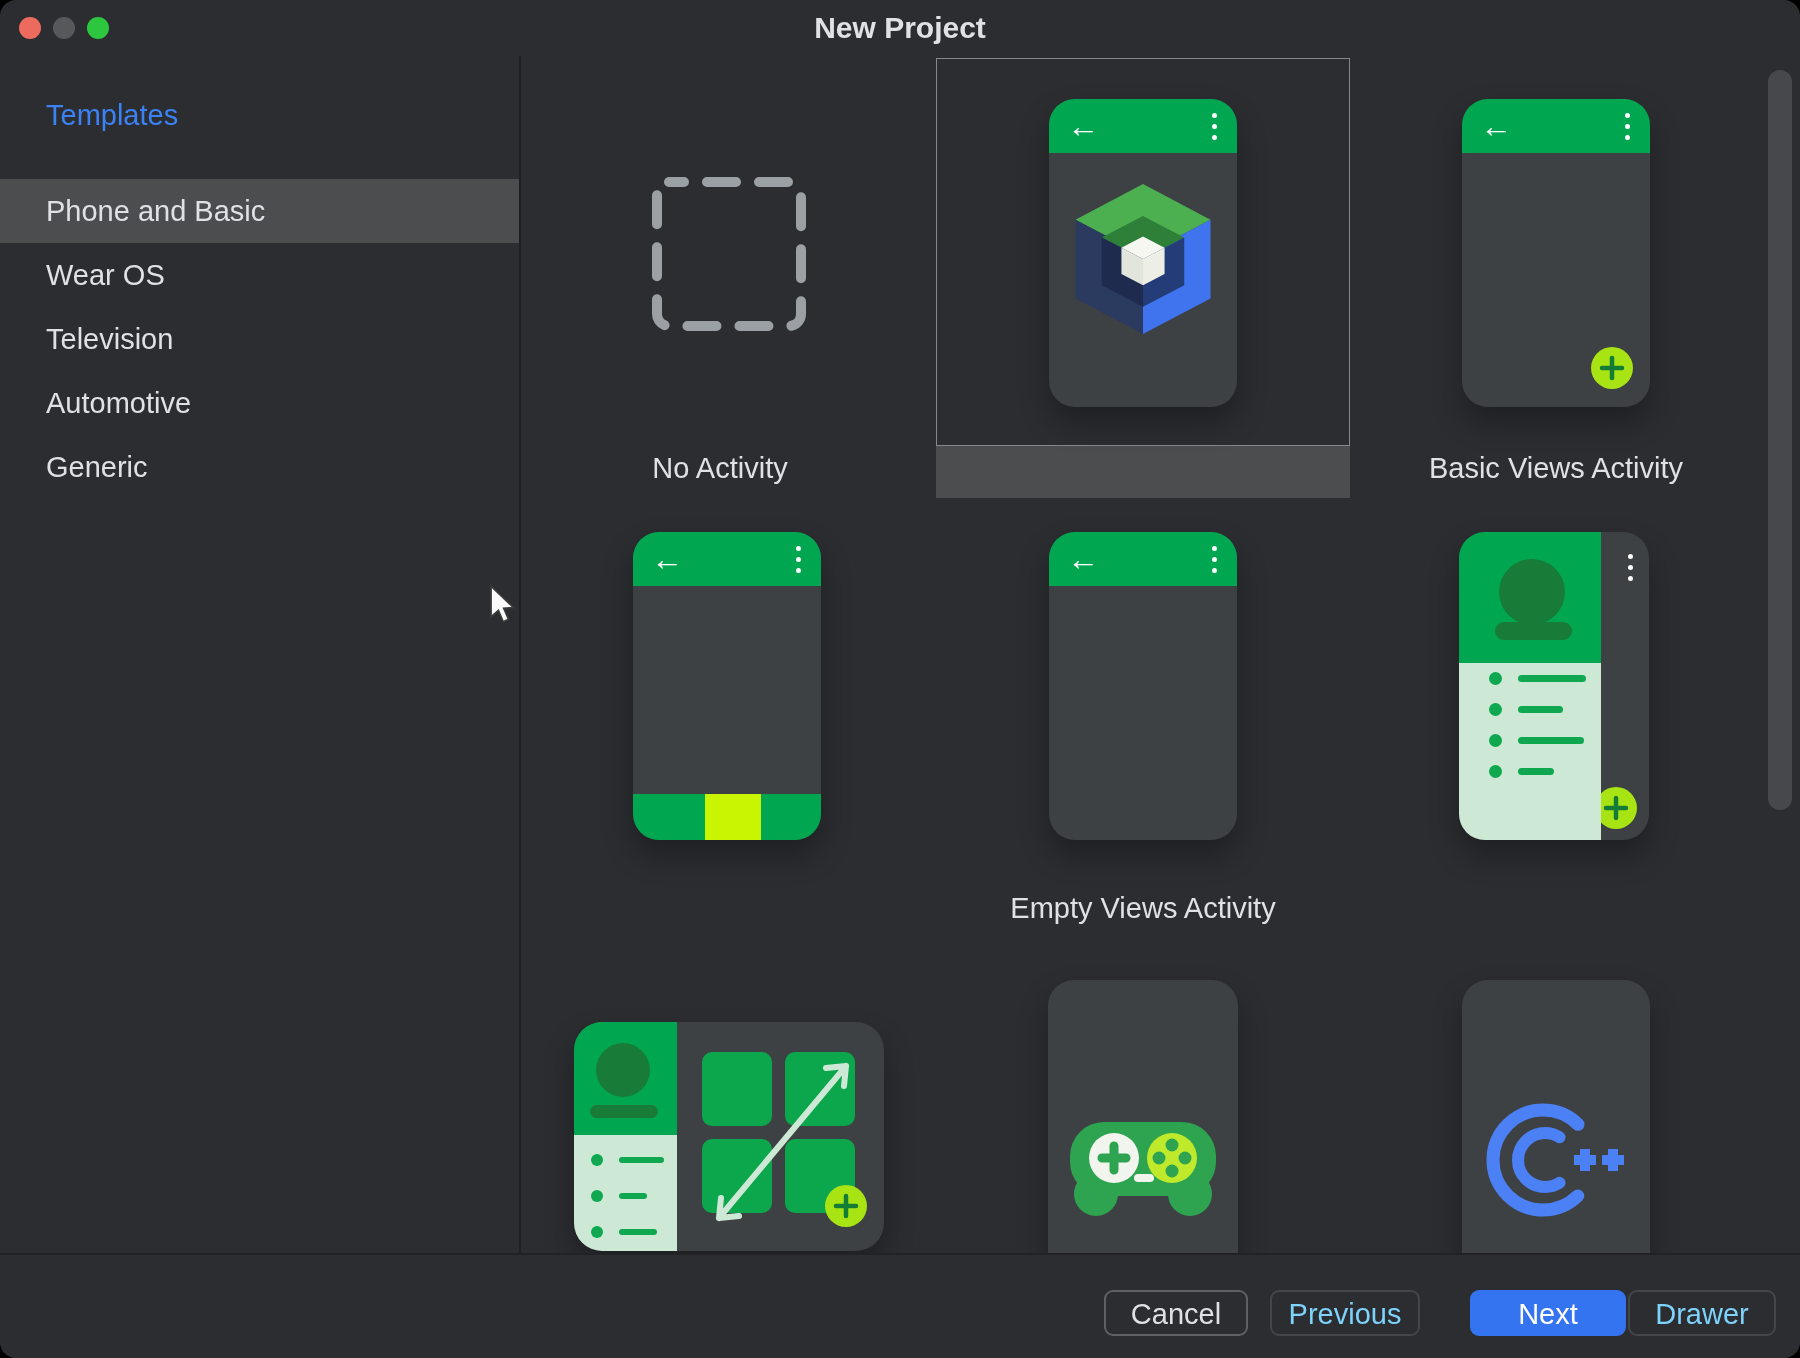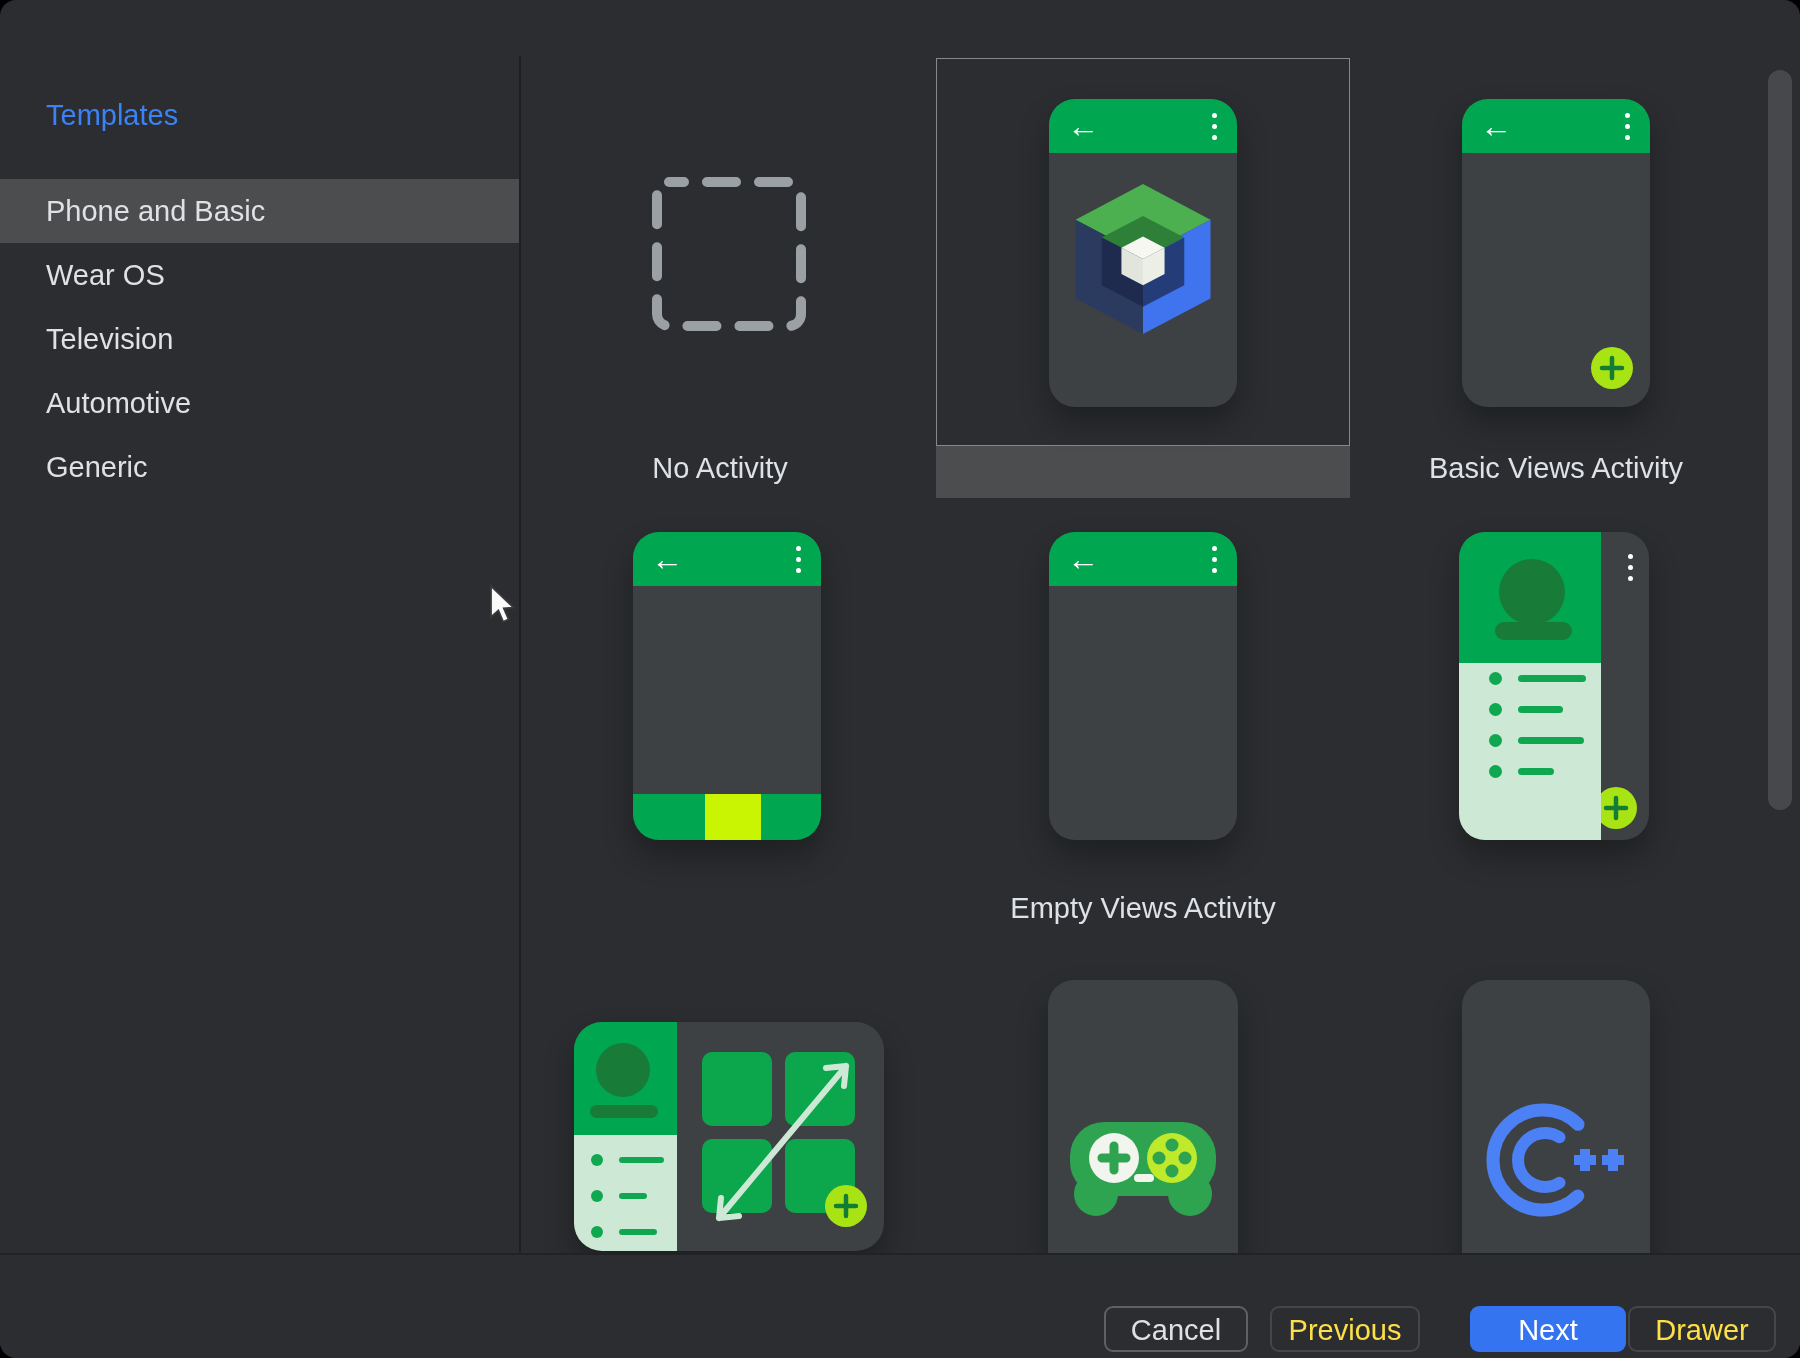--- a/index.html
+++ b/index.html
@@ -61,33 +61,39 @@
   .t-dhdr{position:absolute;left:0;top:0;width:103px;height:113px;background:#00A750;}
   .t-dbody{position:absolute;left:0;top:113px;width:103px;height:116px;background:#CDE9D6;}
   .t-row i{width:12px;height:12px;}
   .t-row b{height:6px;}
   .gsq{position:absolute;width:70px;height:74px;border-radius:10px;background:#0CA64D;}
 
   
   .footer{position:absolute;left:0;top:1253px;width:1800px;height:105px;background:#2B2D30;
     border-top:2px solid #202225;border-radius:0 0 16px 16px;z-index:5;}
   .btn{position:absolute;top:35px;height:46px;border-radius:9px;font-size:29px;line-height:42px;
-    text-align:center;cursor:default;margin-top:16px;}
+    text-align:center;cursor:default;}
   .btn.secondary{border:2px solid #5E6164;color:#DFE1E5;background:transparent;}
-  .btn.disabled{border:2px solid #43464A;color:#fde047;background:transparent;}
+  .btn.disabled{border:2px solid #43464A;color:#7dd3fc;background:transparent;}
   .btn.primary{background:#3574F0;color:#FFF;border:none;line-height:46px;}
 
   .scroll-thumb{position:absolute;left:1768px;top:70px;width:24px;height:740px;border-radius:12px;background:#46484C;}
   .cursor{position:absolute;left:486px;top:584px;z-index:10;}
 </style>
 </head>
 <body>
 
 <div class="stage">
 
+  <div class="titlebar">
+    <div class="tl close"></div>
+    <div class="tl min"></div>
+    <div class="tl zoomb"></div>
+    <div class="win-title">New Project</div>
+  </div>
 
   <div class="tpl-header">Templates</div>
   <div class="side-item sel" style="top:179px;">Phone and Basic</div>
   <div class="side-item" style="top:243px;">Wear OS</div>
   <div class="side-item" style="top:307px;">Television</div>
   <div class="side-item" style="top:371px;">Automotive</div>
   <div class="side-item" style="top:435px;">Generic</div>
   <div class="sidebar-sep"></div>
 
   <svg style="position:absolute;left:651px;top:176px;" width="156" height="156">

